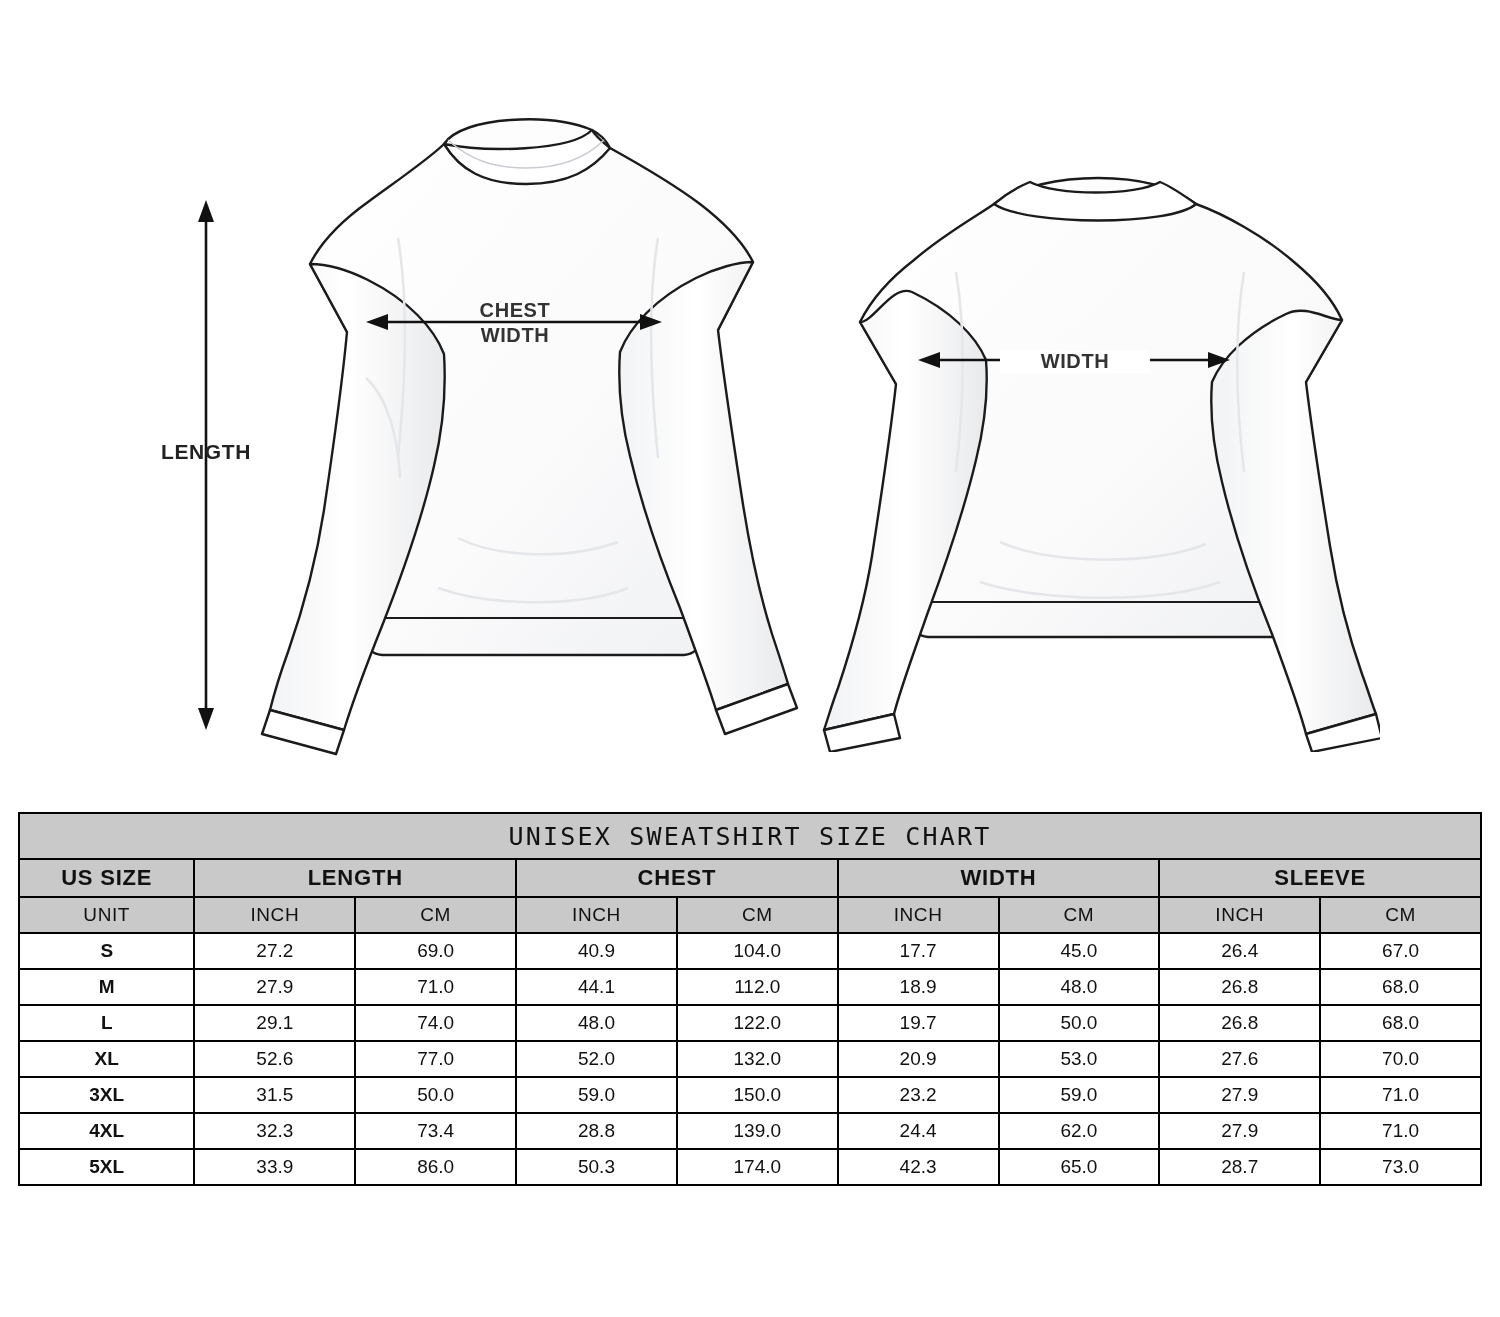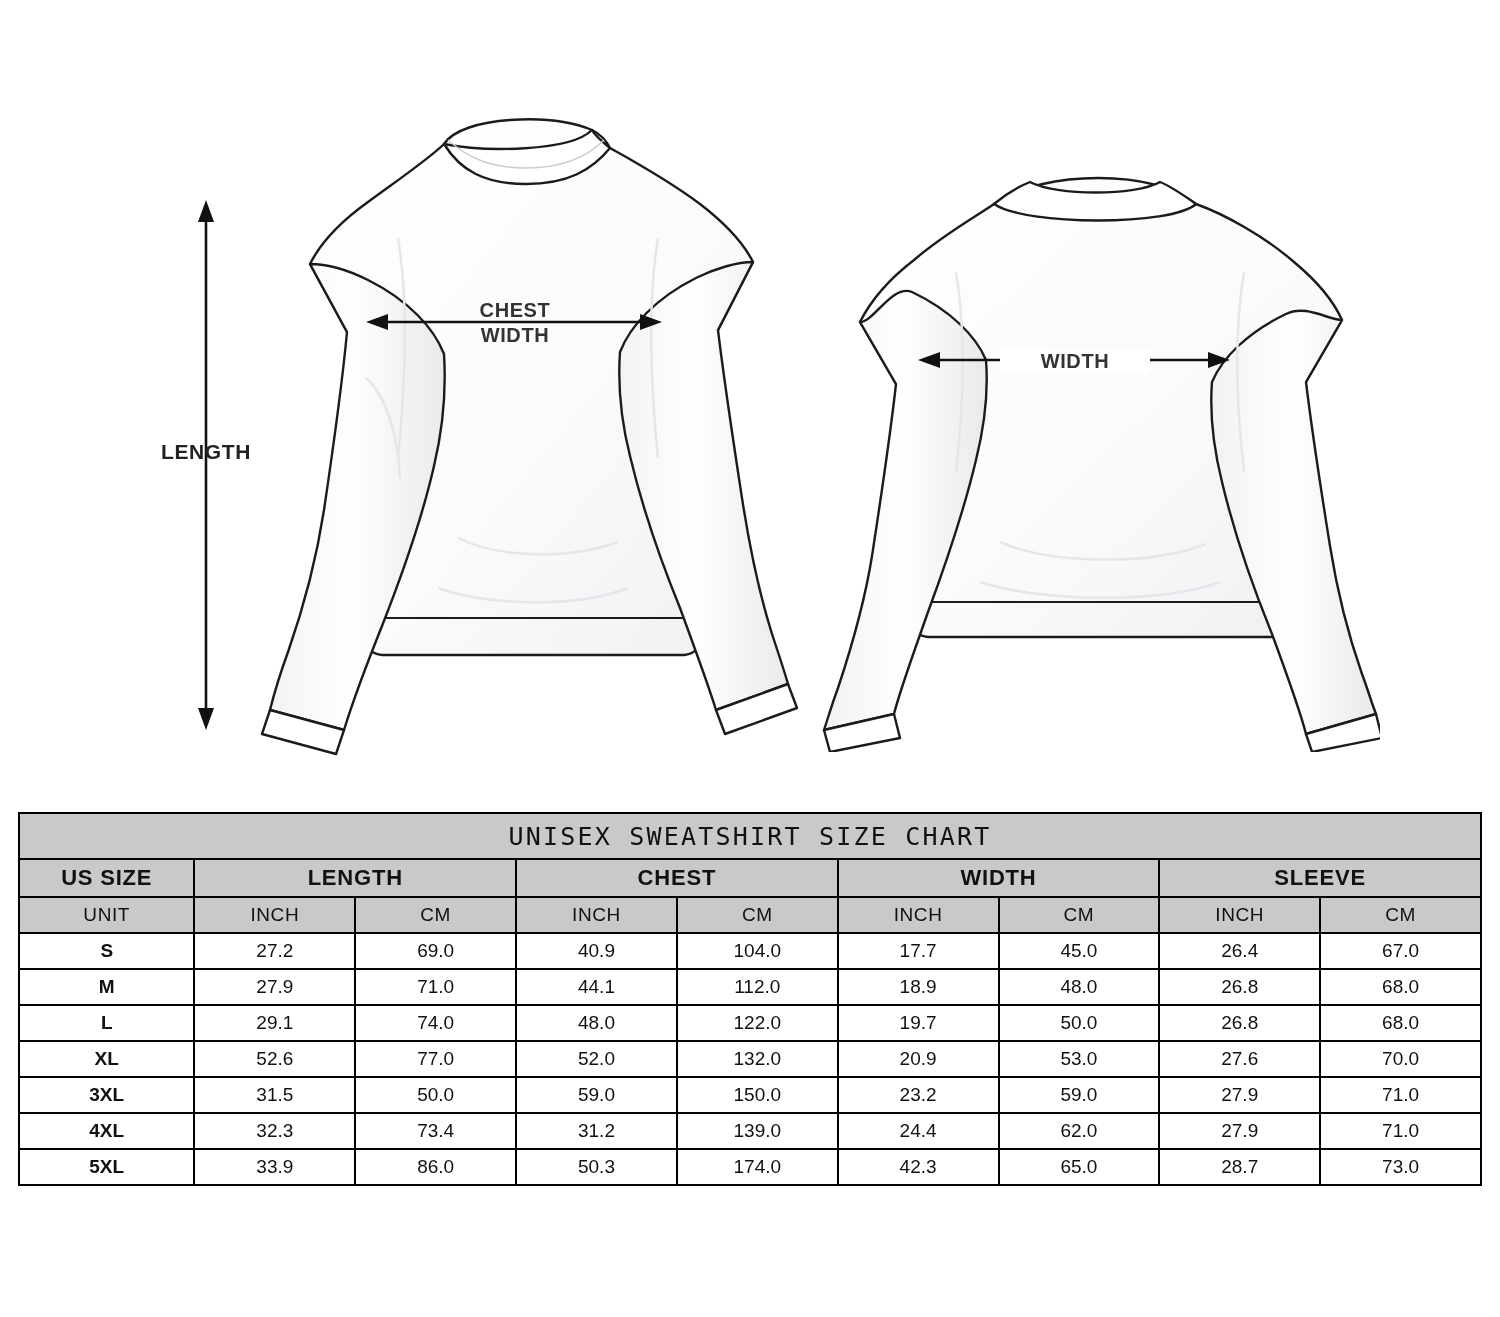--- a/index.html
+++ b/index.html
@@ -409,21 +409,21 @@
         <td>150.0</td>
         <td>23.2</td>
         <td>59.0</td>
         <td>27.9</td>
         <td>71.0</td>
       </tr>
       <tr>
         <td class="size-col">4XL</td>
         <td>32.3</td>
         <td>73.4</td>
-        <td>31.2</td>
+        <td>28.8</td>
         <td>139.0</td>
         <td>24.4</td>
         <td>62.0</td>
         <td>27.9</td>
         <td>71.0</td>
       </tr>
       <tr>
         <td class="size-col">5XL</td>
         <td>33.9</td>
         <td>86.0</td>

